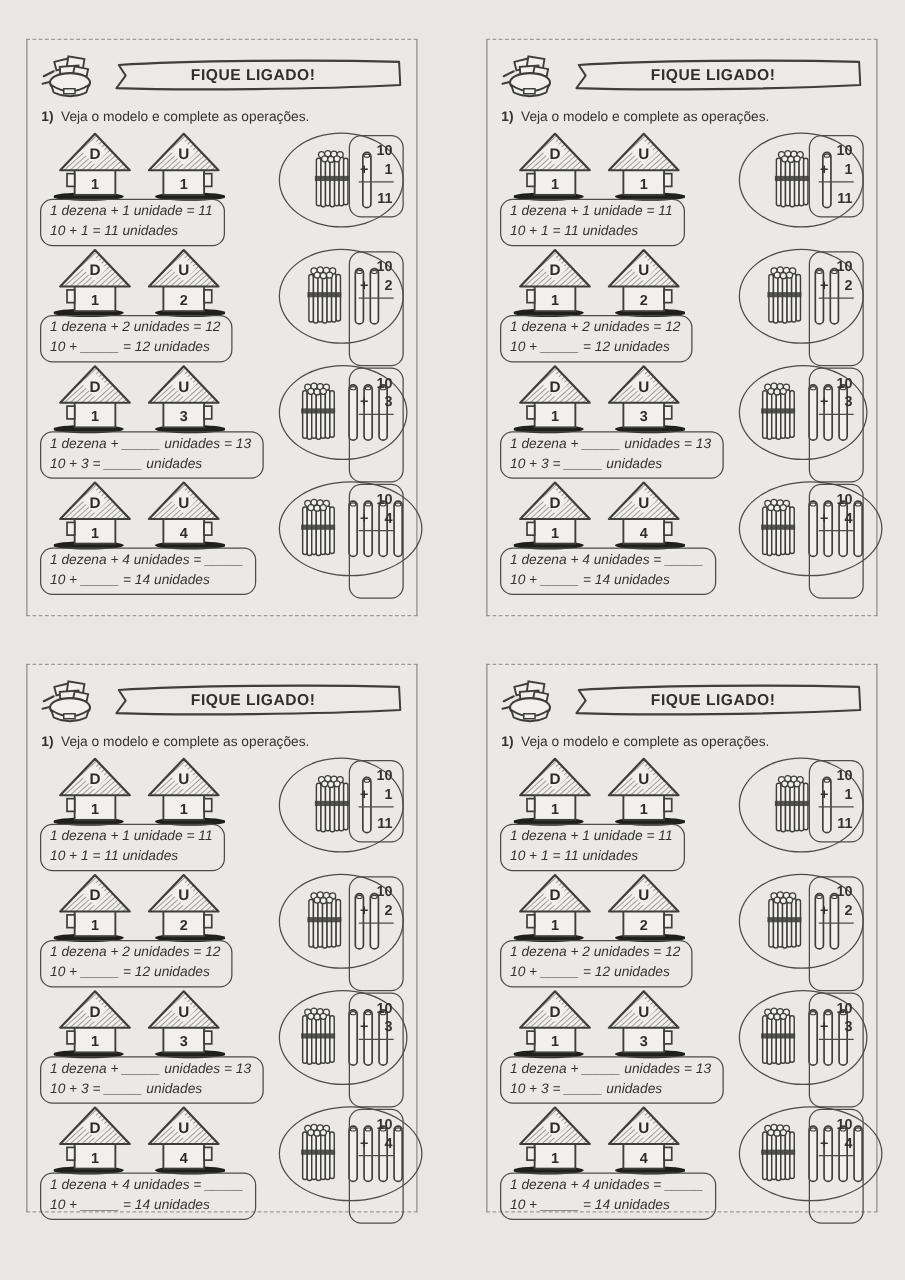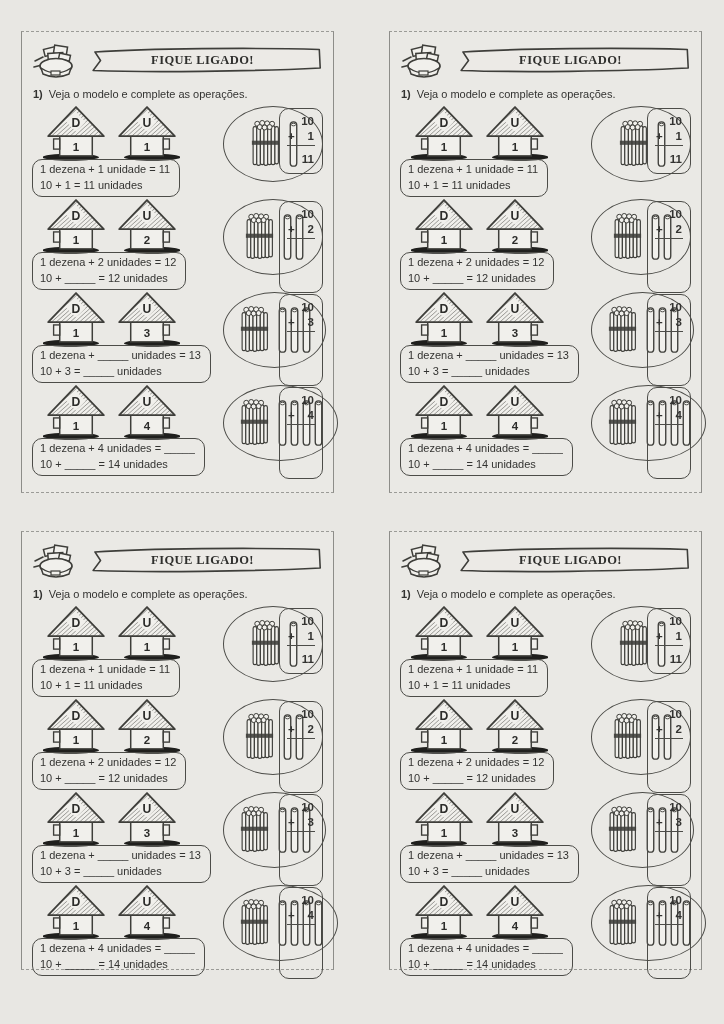--- a/index.html
+++ b/index.html
@@ -17,37 +17,37 @@
   .slot-0{left:21px;top:31px;width:313px;height:462px;}
   .slot-1{left:389px;top:31px;width:313px;height:462px;}
   .slot-2{left:21px;top:531px;width:313px;height:439px;}
   .slot-3{left:389px;top:531px;width:313px;height:439px;}
 
   .sheet{position:relative;width:100%;height:100%;}
 
   
   .hdr{position:relative;height:42px;}
   .basket-icon{position:absolute;left:0;top:2px;width:48px;height:40px;}
-  .ribbon{position:absolute;left:51px;right:1px;top:6px;height:29px;font-family:Liberation Serif, serif;}
+  .ribbon{position:absolute;left:51px;right:1px;top:6px;height:29px;}
   .ribbon svg{position:absolute;inset:0;width:100%;height:100%;}
   .ribbon .ttl{position:absolute;inset:0;display:flex;align-items:center;justify-content:center;
     font-size:12.5px;font-weight:700;letter-spacing:.4px;color:#2f2f2d;padding-top:1px;}
 
   .instr{margin:7px 0 0 2px;font-size:11px;font-weight:500;color:#333331;}
   .instr b{font-weight:700;margin-right:6px;}
 
   .rows{margin-top:5px;}
   .row{position:relative;height:93px;}
   .houses{display:flex;gap:5px;margin-left:12px;}
   .house-svg{width:66px;height:57px;display:block;}
   .house-letter{font:700 18px "Liberation Sans",sans-serif;text-anchor:middle;fill:#2c2c2a;}
   .house-number{font:700 17px "Liberation Sans",sans-serif;text-anchor:middle;fill:#2c2c2a;}
 
   .textbox{display:inline-block;margin:-3px 0 0 1px;border:1.4px solid #4c4c48;border-radius:10px;
-    padding:2px 9px 3px 7px;font-size:11px;line-height:15.5px;color:#333331;white-space:nowrap;}
+    padding:2px 9px 3px 7px;font-size:11px;line-height:15.5px;color:#333331;white-space:nowrap;font-style:italic;}
 
   .oval{position:absolute;left:192px;top:1px;min-width:70px;height:74px;
     border:1.4px solid #4c4c48;border-radius:50%;
     display:flex;align-items:center;justify-content:center;gap:7px;padding:0 14px;}
   .bundles,.singles{display:flex;gap:3px;align-items:center;}
   .bundle-svg{width:33px;height:56px;display:block;}
   .stick-svg{width:9px;height:48px;display:block;}
 
   .sumbox{position:absolute;right:1px;top:3px;width:44px;box-sizing:border-box;
     border:1.4px solid #4c4c48;border-radius:10px;padding:6px 7px 0 7px;

